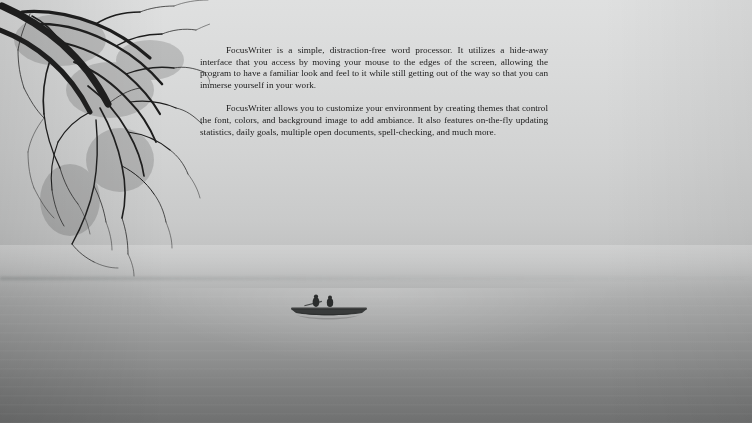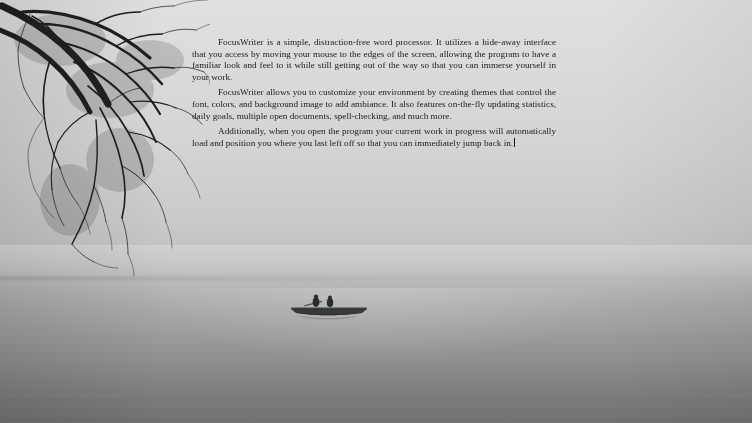--- a/index.html
+++ b/index.html
@@ -108,21 +108,21 @@
     left: 188px;
     top: 33px;
     width: 372px;
     color: #1b1b1b;
     font-size: 9.2px;
     line-height: 11.6px;
     text-align: justify;
     text-rendering: optimizeLegibility;
   }
   .doc p {
-    margin: 4px;
+    margin: 12px;
     text-indent: 26px;
   }
   .caret {
     display: inline-block;
     width: 1px;
     height: 9px;
     background: #111;
     vertical-align: -1px;
     margin-left: 1px;
   }
@@ -228,16 +228,15 @@
 
       <g fill="#5b5d5d" opacity="0.35">
         <path d="M8 23 C 22 27, 58 27, 72 23 C 58 29, 22 29, 8 23 Z"></path>
       </g>
     </svg>
   </div>
 
   <div class="doc">
     <p>FocusWriter is a simple, distraction-free word processor. It utilizes a hide-away interface that you access by moving your mouse to the edges of the screen, allowing the program to have a familiar look and feel to it while still getting out of the way so that you can immerse yourself in your work.</p>
     <p>FocusWriter allows you to customize your environment by creating themes that control the font, colors, and background image to add ambiance. It also features on-the-fly updating statistics, daily goals, multiple open documents, spell-checking, and much more.</p>
-    <p><span>Additionally, when you open the program your current work in progress will automatically load and position you where you last left off so that you can immediately jump back in.</span><span class="caret"></span></p>
   </div>
 
 </div>
 
 </body></html>

